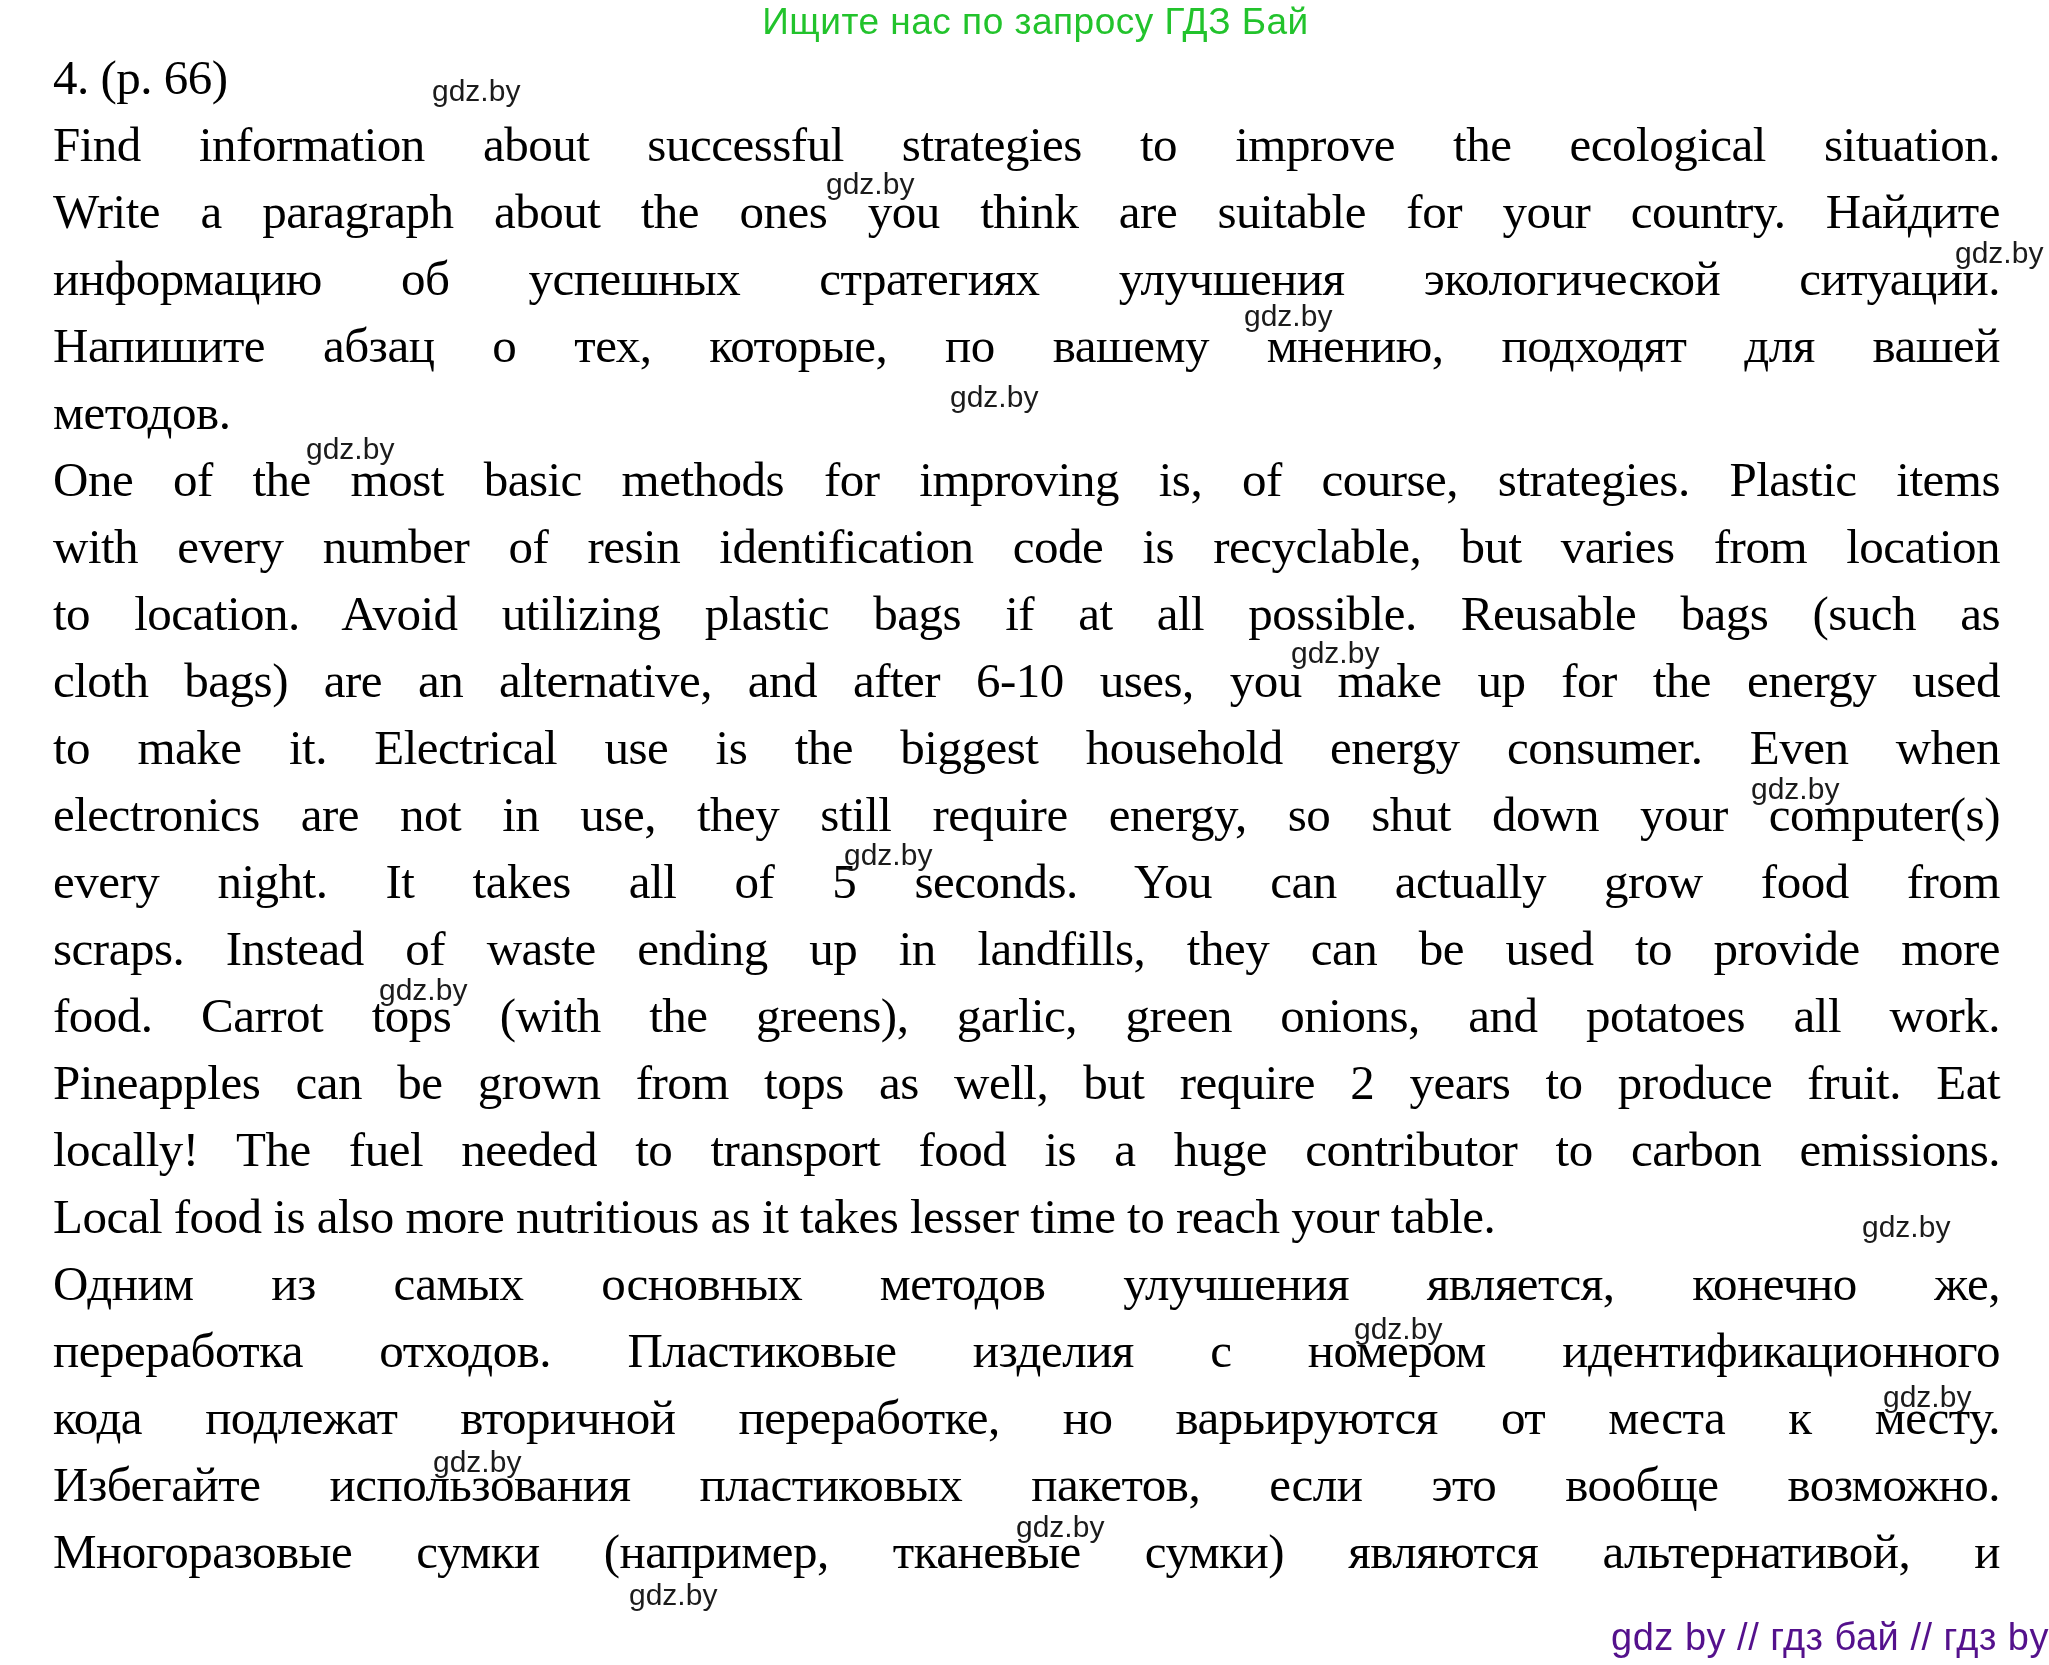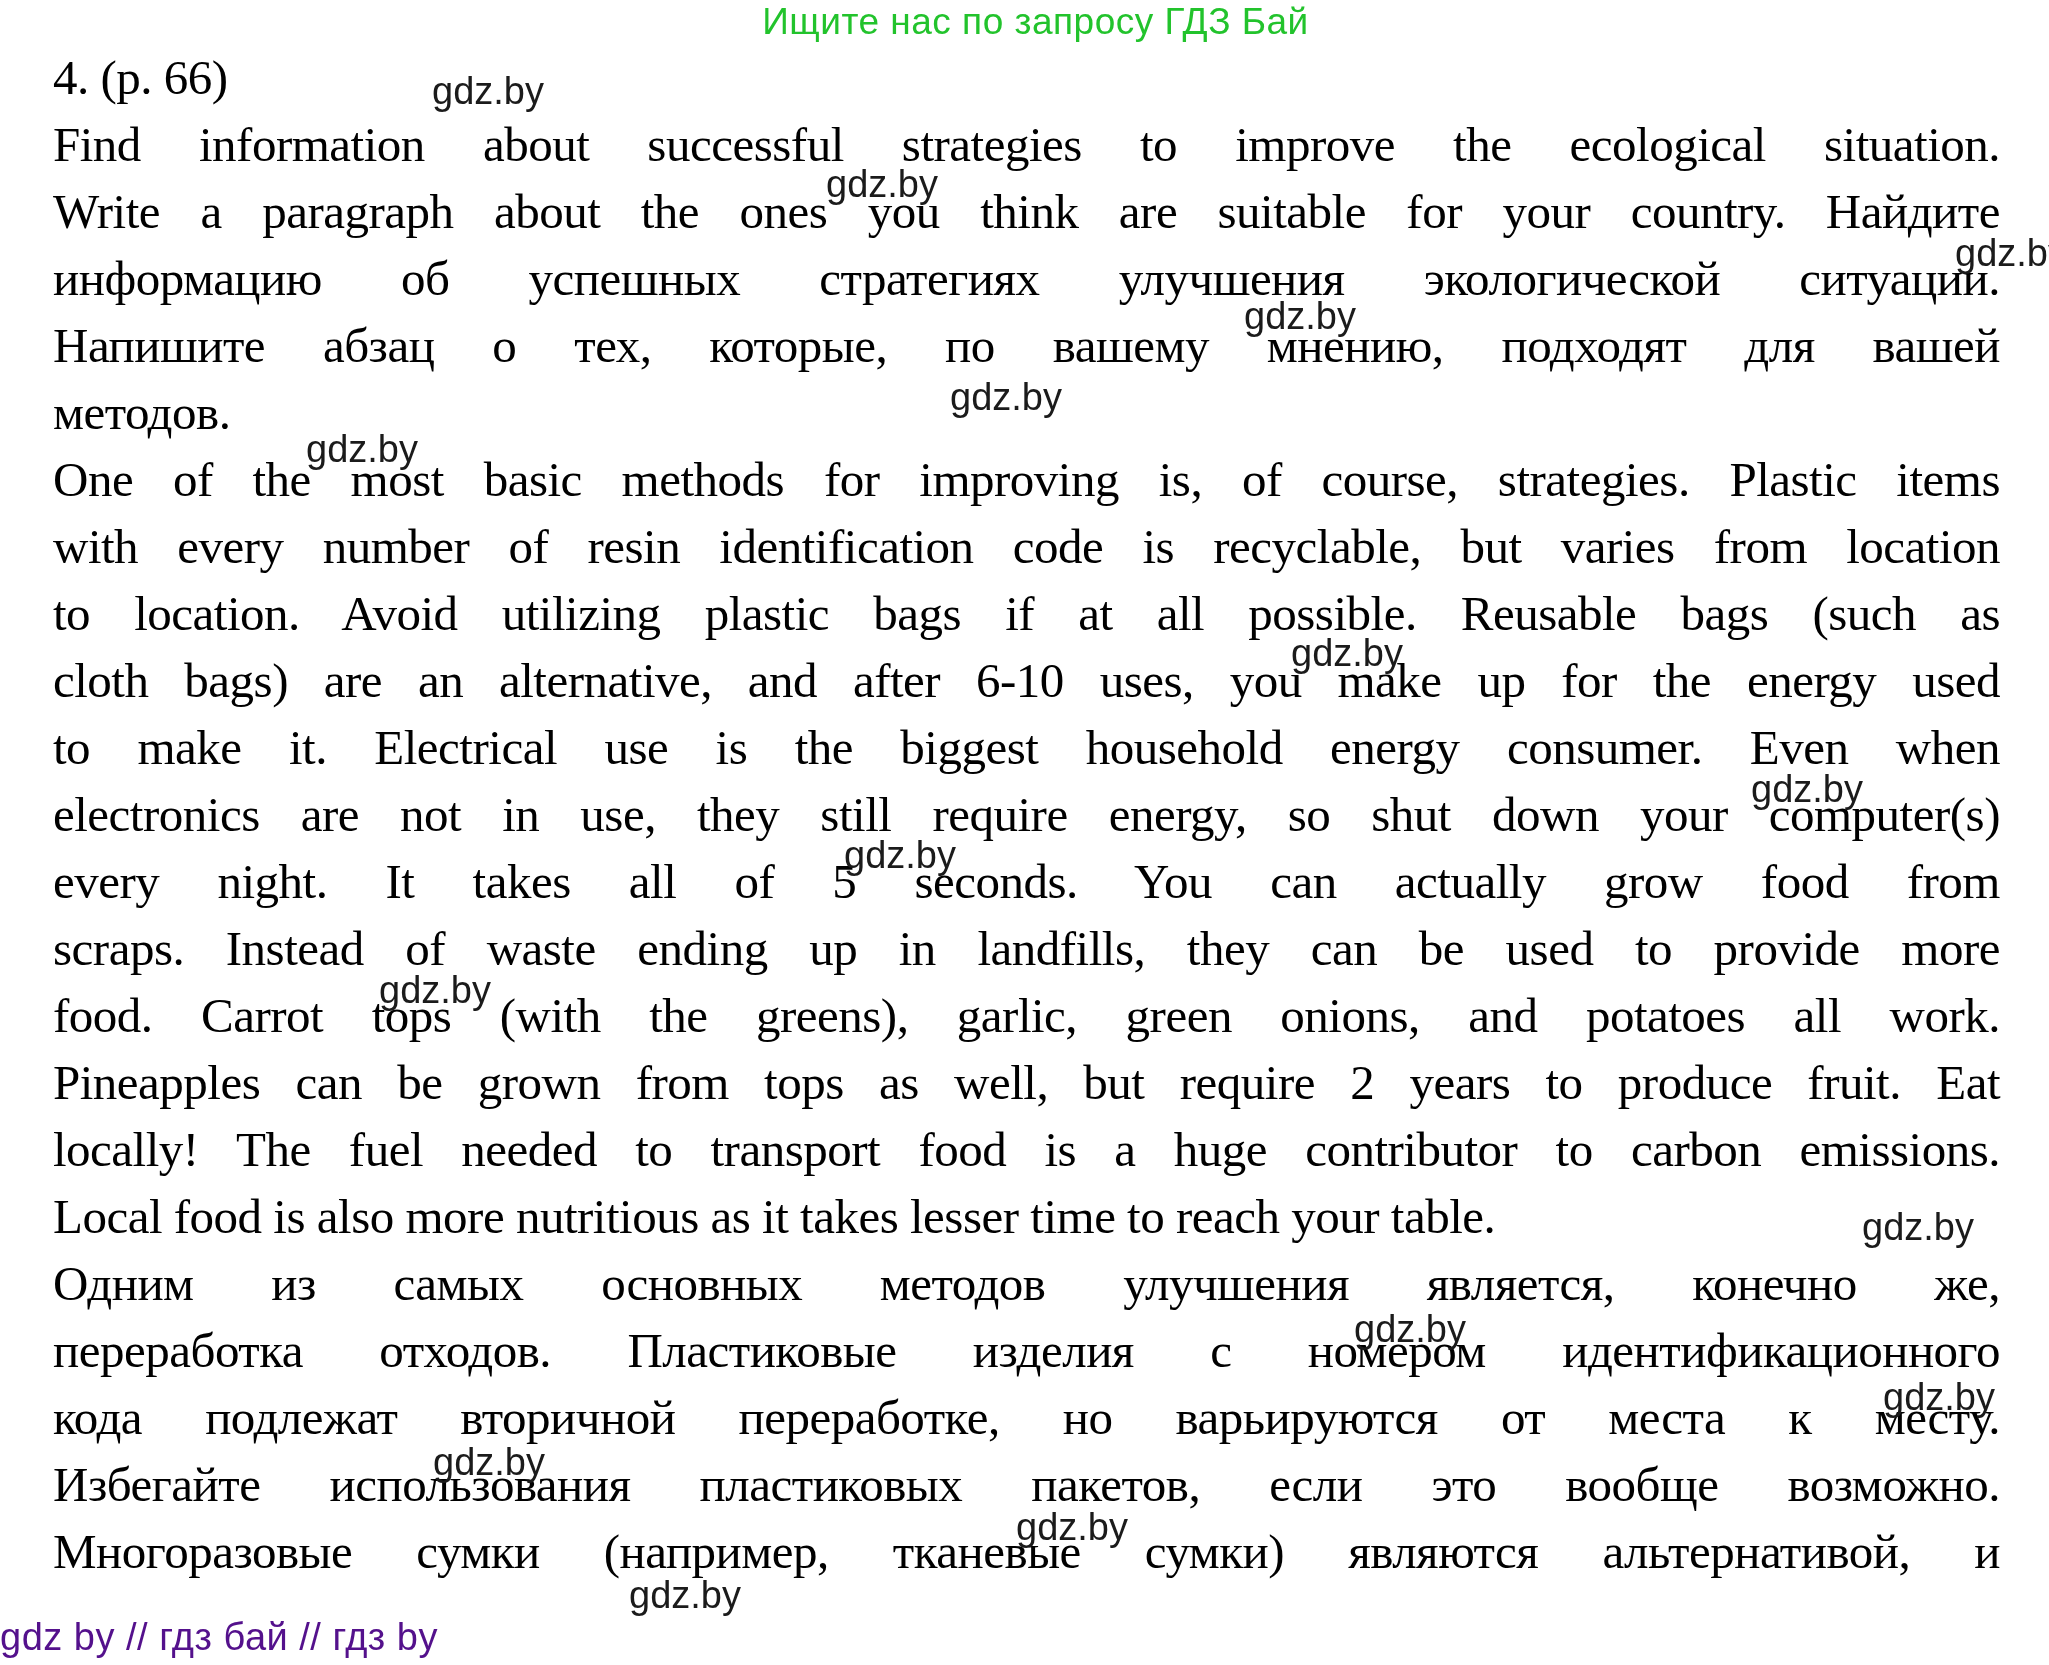--- a/index.html
+++ b/index.html
@@ -39,29 +39,29 @@
   .tline.endline {
     text-align-last: left;
   }
   .tline.heading {
     text-align: left;
     text-align-last: left;
   }
   .watermark {
     position: absolute;
     font-family: "Liberation Sans", sans-serif;
-    font-size: 38px;
+    font-size: 30px;
     line-height: 30px;
     color: #1b1b1b;
     white-space: nowrap;
   }
   .footer {
     position: absolute;
     top: 1616px; left: 0; width: 100%;
-    text-align: left;
+    text-align: right;
     font-family: "Liberation Sans", sans-serif;
     font-size: 38px;
     font-weight: 500;
     letter-spacing: 0.5px;
   }
 </style>
 </head>
 <body>
 
 <div class="banner" style="color: rgb(34, 195, 44);">Ищите нас по запросу ГДЗ Бай</div>

